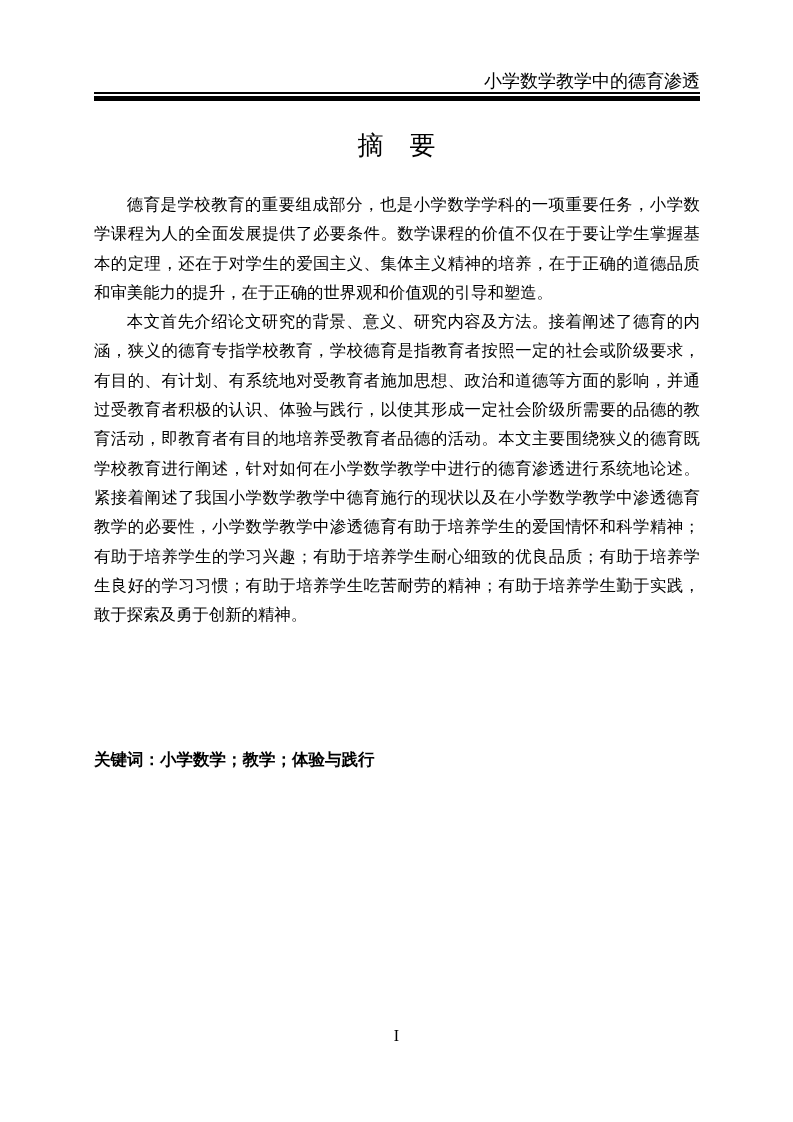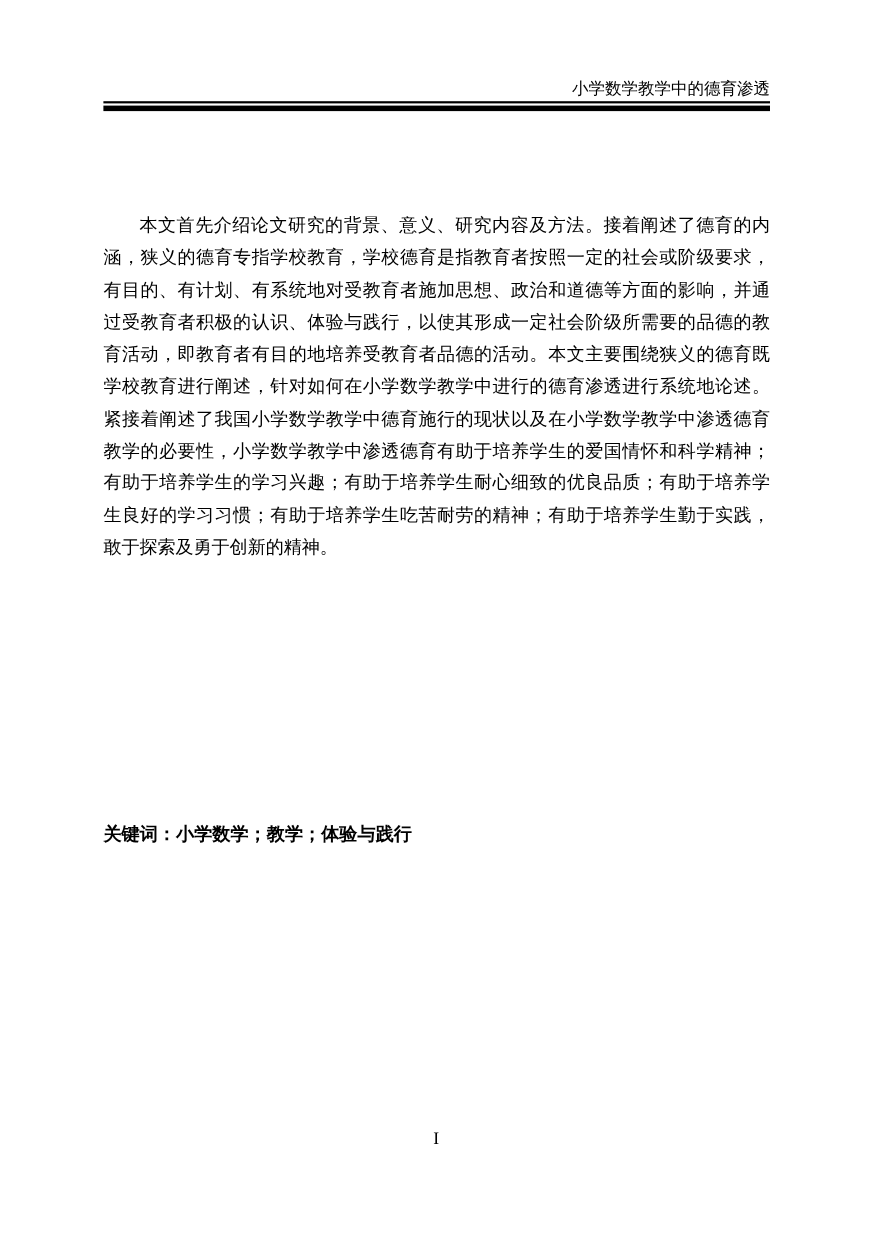--- a/index.html
+++ b/index.html
@@ -15,21 +15,21 @@
     color: #000000;
     overflow: hidden;
   }
   .running-header {
     position: absolute;
     left: 94px;
     width: 606px;
     top: 72px;
     text-align: right;
     font-family: "Liberation Serif", "DejaVu Serif", serif;
-    font-size: 15px;
+    font-size: 18px;
     line-height: 19px;
     white-space: nowrap;
   }
   .header-rule {
     position: absolute;
     left: 94px;
     width: 606px;
     top: 92px;
     height: 9px;
     box-sizing: border-box;
@@ -89,22 +89,24 @@
 <body>
 
 <div class="page">
 
   <div class="running-header">
     <span>小学数学教学中的德育渗透</span>
   </div>
 
   <div class="header-rule"></div>
 
+  <h1 class="abstract-title">摘　要</h1>
 
   <div class="abstract-body">
+    <p>德育是学校教育的重要组成部分，也是小学数学学科的一项重要任务，小学数学课程为人的全面发展提供了必要条件。数学课程的价值不仅在于要让学生掌握基本的定理，还在于对学生的爱国主义、集体主义精神的培养，在于正确的道德品质和审美能力的提升，在于正确的世界观和价值观的引导和塑造。</p>
     <p>本文首先介绍论文研究的背景、意义、研究内容及方法。接着阐述了德育的内涵，狭义的德育专指学校教育，学校德育是指教育者按照一定的社会或阶级要求，有目的、有计划、有系统地对受教育者施加思想、政治和道德等方面的影响，并通过受教育者积极的认识、体验与践行，以使其形成一定社会阶级所需要的品德的教育活动，即教育者有目的地培养受教育者品德的活动。本文主要围绕狭义的德育既学校教育进行阐述，针对如何在小学数学教学中进行的德育渗透进行系统地论述。紧接着阐述了我国小学数学教学中德育施行的现状以及在小学数学教学中渗透德育教学的必要性，小学数学教学中渗透德育有助于培养学生的爱国情怀和科学精神；有助于培养学生的学习兴趣；有助于培养学生耐心细致的优良品质；有助于培养学生良好的学习习惯；有助于培养学生吃苦耐劳的精神；有助于培养学生勤于实践，敢于探索及勇于创新的精神。</p>
   </div>
 
   <div class="keywords-line">
     <span>关键词：</span><span>小学数学；教学；体验与践行</span>
   </div>
 
   <div class="page-number">I</div>
 
 </div>

